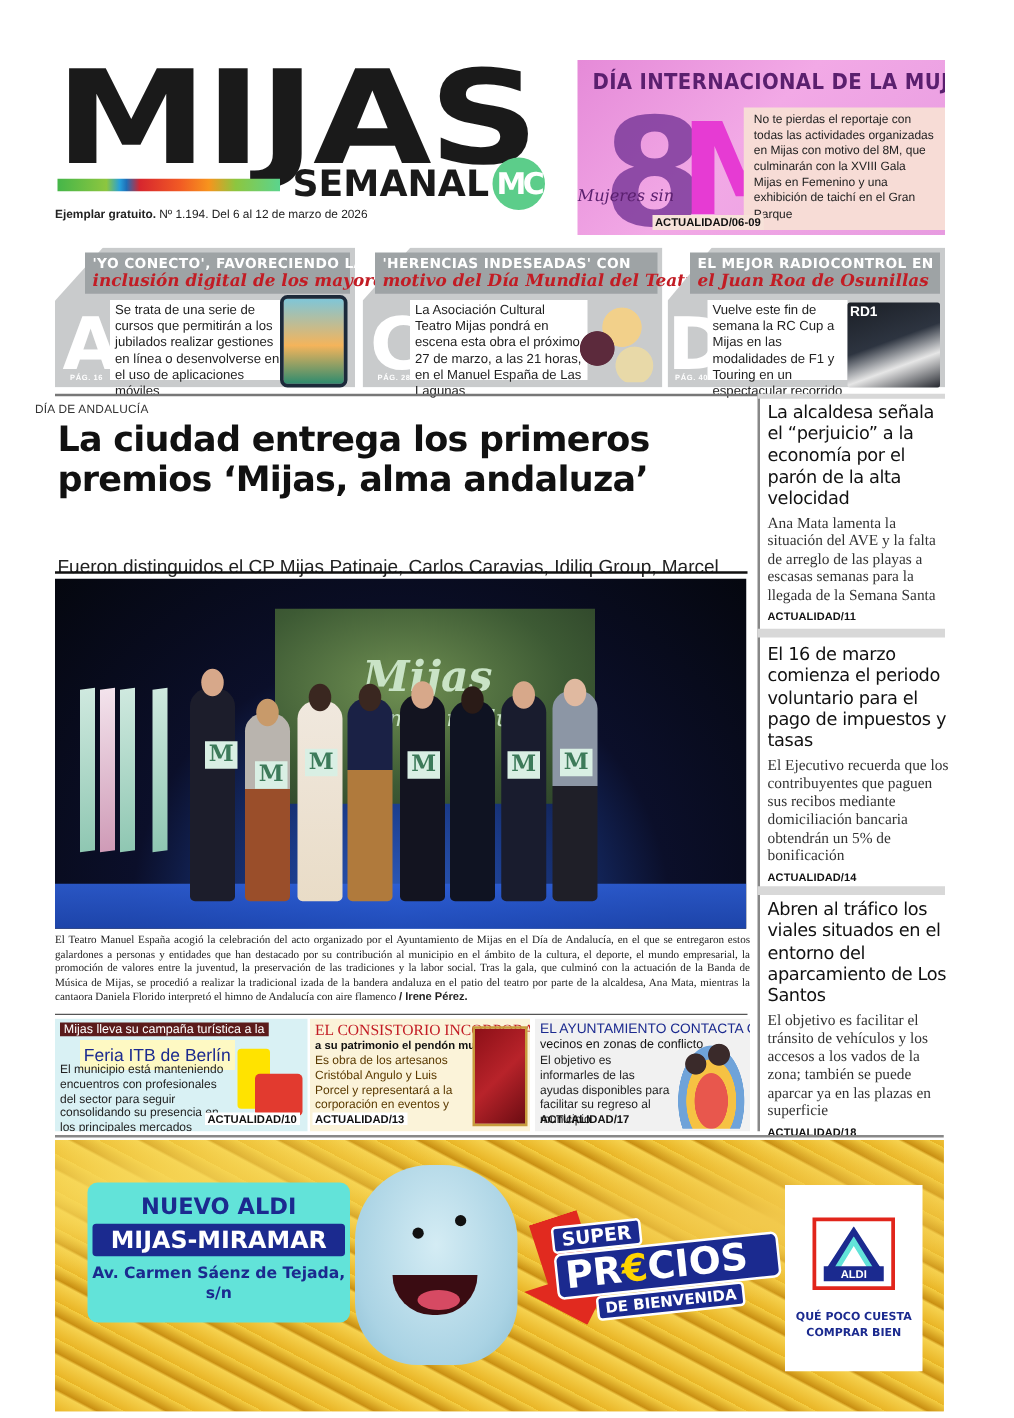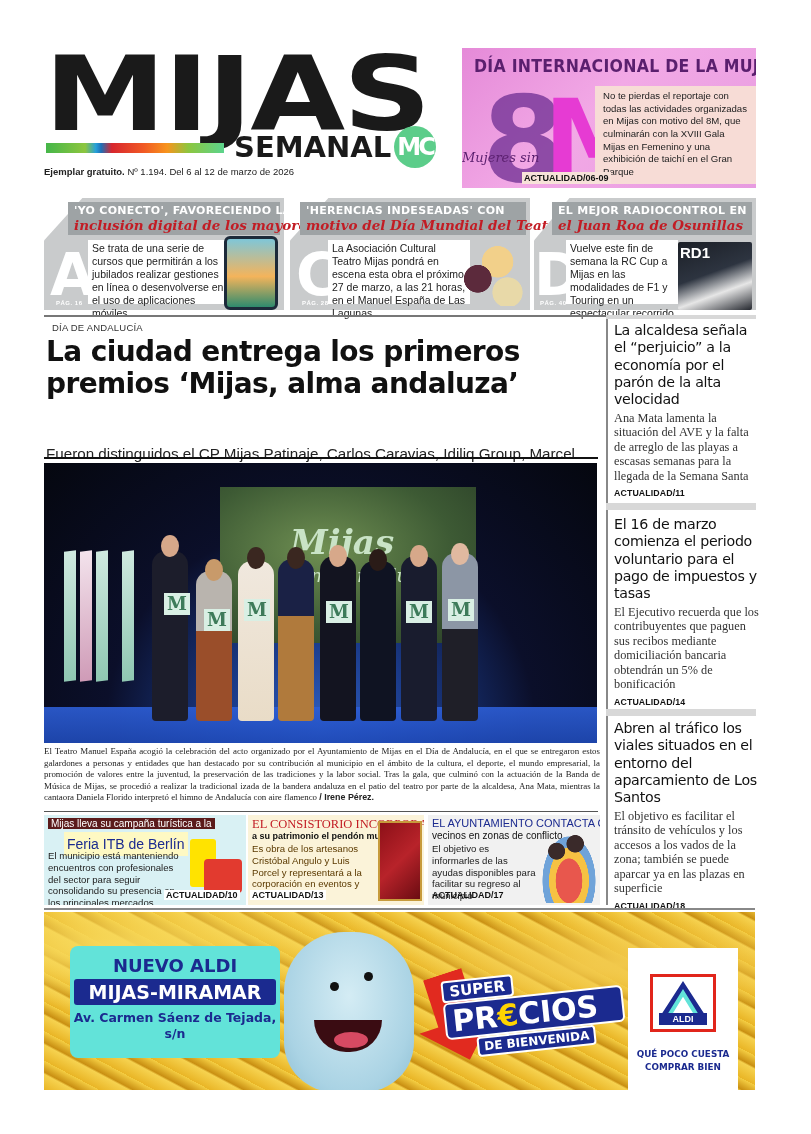--- a/index.html
+++ b/index.html
@@ -30,21 +30,21 @@
   .teaser { position: absolute; top: 0; height: 112px; }
   .teaser .bg { position: absolute; inset: 0; background: #c9cbcc; clip-path: polygon(16% 0,100% 0,100% 100%,0 100%,0 38%); }
   .teaser .head { position: absolute; top: 4px; right: 4px; background: #9ea3a5; padding: 2px 4px 2px 6px; }
   .teaser .head .l1 { font-family: "DejaVu Sans", sans-serif; font-weight: 700; font-size: 11px; color: #fff; letter-spacing: 0.3px; white-space: nowrap; }
   .teaser .head .l2 { font-family: "DejaVu Serif", serif; font-style: italic; font-weight: 700; font-size: 13.5px; color: #c21c24; white-space: nowrap; }
   .teaser .body { position: absolute; background: #fff; font-size: 10.5px; line-height: 1.24; color: #222; padding: 2px 4px; }
   .teaser .letter { position: absolute; font-family: "DejaVu Sans", sans-serif; font-weight: 900; font-size: 58px; color: #fff; line-height: 1; }
   .teaser .pag { position: absolute; font-size: 6px; color: #fff; font-weight: 700; letter-spacing: 0.5px; }
   .teaser .pic { position: absolute; border-radius: 6px; }
   .rule-top { position: absolute; left: 44px; top: 315px; width: 570px; height: 2px; background: #777; }
-  .kicker { position: absolute; left: 52px; top: 322px; font-size: 9.5px; color: #333; letter-spacing: 0.2px; }
+  .kicker { position: absolute; left: 28px; top: 322px; font-size: 9.5px; color: #333; letter-spacing: 0.2px; }
   .headline { position: absolute; left: 46px; top: 336px; width: 560px; font-family: "DejaVu Sans", sans-serif; font-weight: 700; font-size: 28px; line-height: 1.14; color: #111; letter-spacing: -0.6px; }
   .subhead { position: absolute; left: 46px; top: 420px; width: 560px; font-size: 15.2px; line-height: 1.25; color: #222; margin-top: 24px; }
   .subhead .tag { font-weight: 700; font-size: 8px; letter-spacing: 0.2px; }
   .rule-main { position: absolute; left: 44px; top: 457px; width: 554px; height: 2px; background: #111; }
 
   .photo { position: absolute; left: 44px; top: 463px; width: 553px; height: 280px; background: radial-gradient(ellipse at 50% 95%, #2f5fc2 0%, #1a3a88 25%, #0b0f2a 55%, #05070f 100%); overflow: hidden; }
   .photo .screen { position: absolute; left: 176px; top: 24px; width: 256px; height: 156px; background: radial-gradient(ellipse at 40% 40%, #6f8f52 0%, #3d5a34 60%, #2b4028 100%); }
   .photo .screen-title { position: absolute; left: 70px; top: 35px; font-family: "DejaVu Serif", serif; font-style: italic; font-weight: 700; font-size: 34px; color: #c9e3c6; }
   .photo .screen-sub { position: absolute; left: 74px; top: 78px; font-family: "DejaVu Serif", serif; font-style: italic; font-size: 18px; color: #c9e3c6; }
   .photo .flag { position: absolute; top: 88px; width: 12px; height: 130px; background: linear-gradient(180deg,#cfe9df,#8fc7b2); transform: skewY(-8deg); }
@@ -62,21 +62,21 @@
   .rstory .p { font-family: "Liberation Serif", serif; font-size: 12.3px; line-height: 1.18; color: #333; margin-top: 2px; }
   .rstory .tag { font-weight: 700; font-size: 8.8px; margin-top: 5px; color: #111; letter-spacing: 0.1px; }
   .rsep { position: absolute; left: 606px; width: 150px; height: 7px; background: #d8d8d8; }
 
   
   .bt { position: absolute; top: 815px; height: 90px; overflow: hidden; }
   .bt .body { font-size: 9.6px; line-height: 1.23; color: #222; }
   .bt .tag { position: absolute; font-weight: 700; font-size: 9px; padding: 0 2px; color: #111; }
 
   
-  .ad { position: absolute; left: 44px; top: 912px; width: 711px; height: 178px; overflow: hidden;
+  .ad { position: absolute; left: 44px; top: 912px; width: 711px; height: 217px; overflow: hidden;
         background:
           radial-gradient(ellipse at 10% 20%, #f7d85a 0%, transparent 30%),
           radial-gradient(ellipse at 80% 30%, #f2c94c 0%, transparent 30%),
           repeating-linear-gradient(28deg, #e9b526 0px, #f6d24f 14px, #c98f12 16px, #f4cd42 26px),
           #e9b526; }
   .ad-rule { position: absolute; left: 44px; top: 908px; width: 711px; height: 2px; background: #888; }
   .ad .store-box { position: absolute; left: 26px; top: 34px; width: 210px; height: 112px; background: #62e3d9; border-radius: 8px; text-align: center; }
   .ad .nuevo { margin-top: 9px; font-family: "DejaVu Sans", sans-serif; font-weight: 700; font-size: 18px; color: #1b2a8f; }
   .ad .miramar { margin: 3px 4px 0; background: #1b2a8f; color: #fff; font-family: "DejaVu Sans", sans-serif; font-weight: 700; font-size: 19px; border-radius: 3px; padding: 2px 0; }
   .ad .addr { margin-top: 5px; font-family: "DejaVu Sans", sans-serif; font-weight: 700; font-size: 12.5px; color: #1b2a8f; line-height: 1.3; }
@@ -147,21 +147,21 @@
 
   <div class="teaser" style="left:490px; width:222px;">
     <div class="bg"></div>
     <div class="letter" style="left:0px; top:48px;">D</div>
     <div class="pag" style="left:6px; top:102px;">PÁG. 40</div>
     <div class="head" style="left:18px;">
       <div class="l1">EL MEJOR RADIOCONTROL EN</div>
       <div class="l2">el Juan Roa de Osunillas</div>
     </div>
     <div class="body" style="left:32px; top:42px; width:112px; height:64px;">Vuelve este fin de semana la RC Cup a Mijas en las modalidades de F1 y Touring en un espectacular recorrido</div>
-    <div class="pic" style="left:144px; top:44px; width:74px; height:68px; background:linear-gradient(160deg,#1b1f26 0%,#2d3440 45%,#e6e6e6 70%,#24272e 100%); border-radius:2px; color:#fff; font-weight:700; font-size:15px; padding:2px;">
+    <div class="pic" style="left:144px; top:44px; width:74px; height:68px; background:linear-gradient(160deg,#1b1f26 0%,#2d3440 45%,#e6e6e6 70%,#24272e 100%); border-radius:2px; color:#fff; font-weight:700; font-size:11px; padding:2px;">
       <span>RD1</span>
     </div>
   </div>
 </div>
 
 <div class="rule-top"></div>
 <div class="kicker">DÍA DE ANDALUCÍA</div>
 <h1 class="headline">La ciudad entrega los primeros premios ‘Mijas, alma andaluza’</h1>
 <div class="subhead">
   <span>Fueron distinguidos el CP Mijas Patinaje, Carlos Caravias, Idiliq Group, Marcel Lunar, Alba Aragón y la Asociación Mayordomos de San Antón</span>

